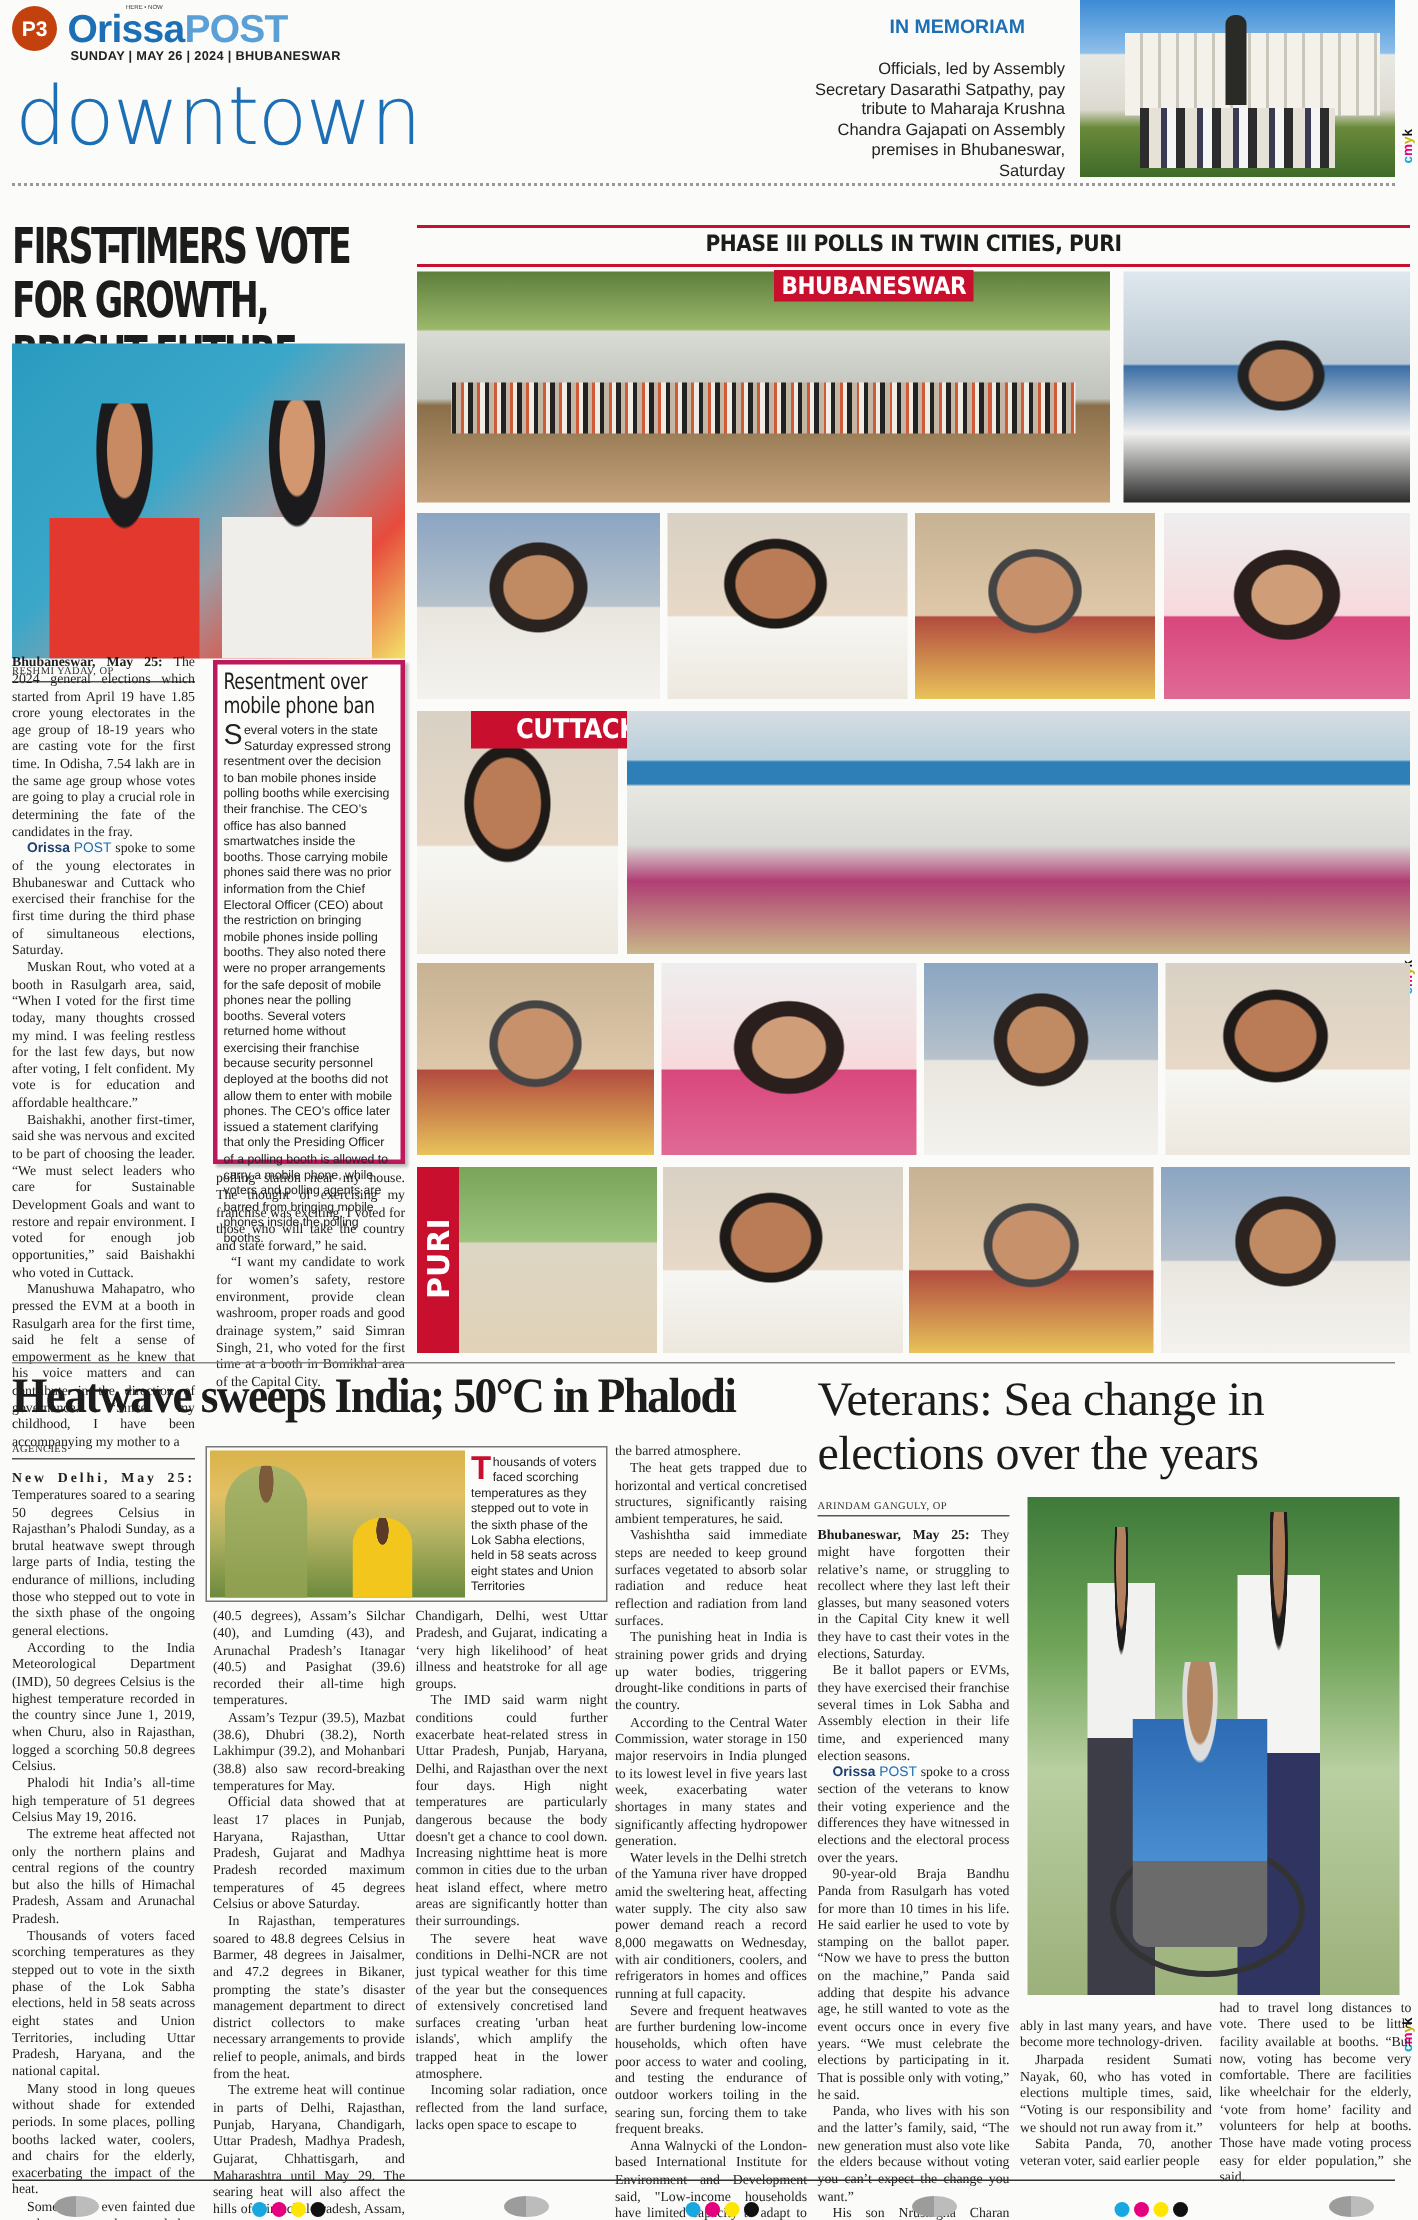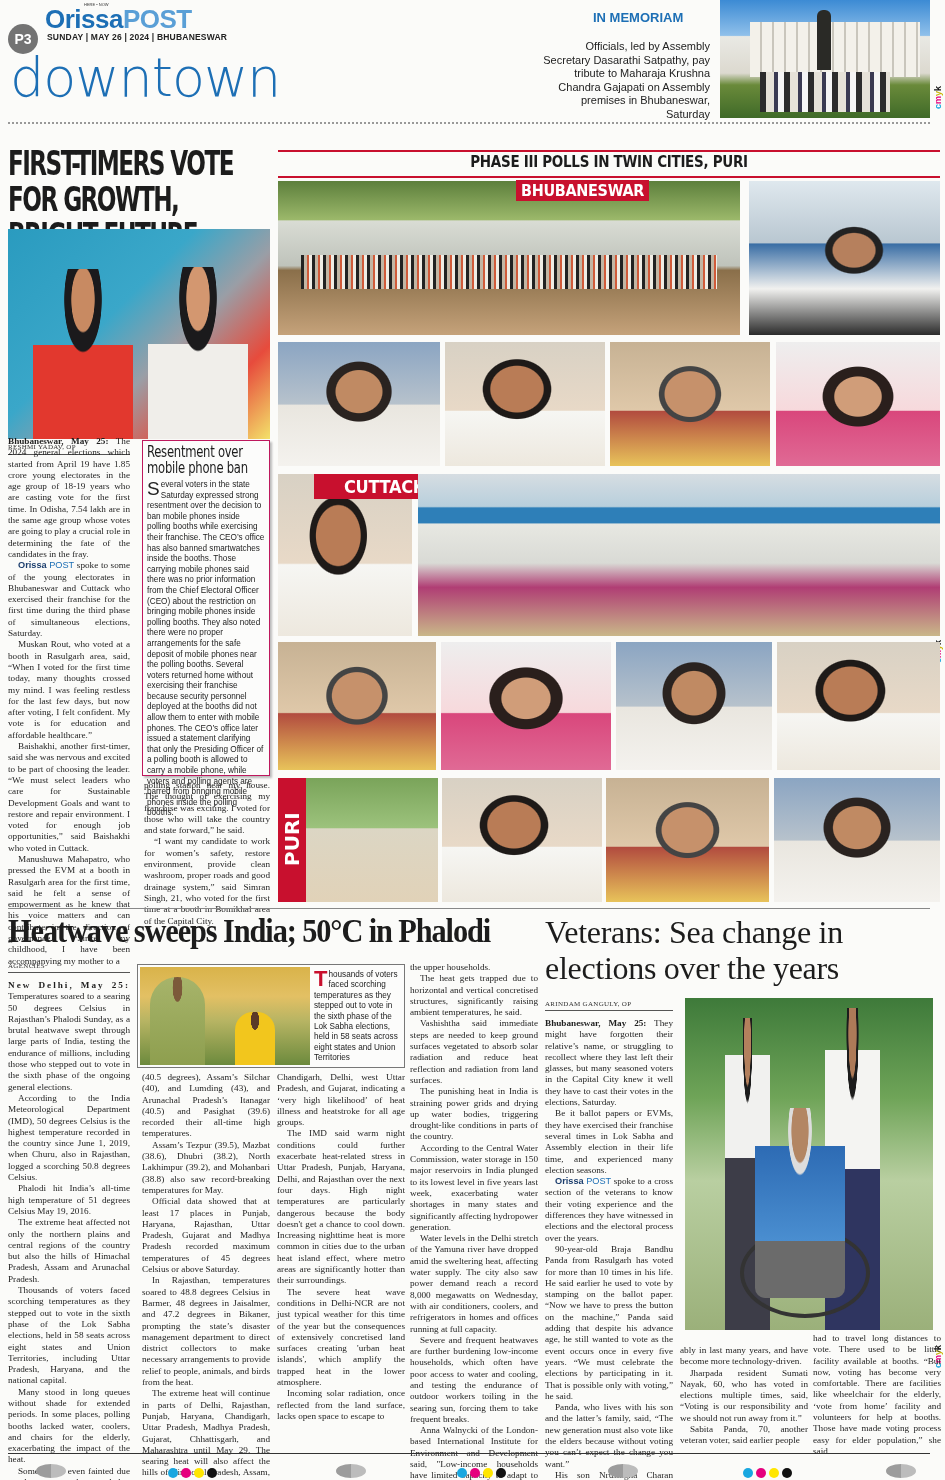--- a/index.html
+++ b/index.html
@@ -1,20 +1,20 @@
 <!DOCTYPE html>
 <html><head>
 <meta charset="utf-8">
 <style>
   * { box-sizing: border-box; margin: 0; padding: 0; }
   body { width: 945px; height: 1480px; background: #fbfbf9; position: relative; overflow: hidden; font-family: "DejaVu Serif", serif; color: #1c1c1c; }
   .abs { position: absolute; }
 
   
-  #p3badge { left: 8px; top: 24px; width: 30px; height: 30px; border-radius: 50%; background: #737373; color: #fff; font: bold 14px "Liberation Sans", sans-serif; display: flex; align-items: center; justify-content: center; }
+  #p3badge { left: 8px; top: 4px; width: 30px; height: 30px; border-radius: 50%; background: #c2410c; color: #fff; font: bold 14px "Liberation Sans", sans-serif; display: flex; align-items: center; justify-content: center; }
   #logo { left: 45px; top: 4px; font: bold 26px "Liberation Sans", sans-serif; letter-spacing: -0.5px; }
   #logo .orissa { color: #1d6fb5; }
   #logo .post { color: #5a9fd6; }
   #logo-tag { left: 84px; top: 2px; font: 4px "Liberation Sans", sans-serif; color: #333; }
   #dateline { left: 47px; top: 32px; font: bold 8.5px "Liberation Sans", sans-serif; color: #222; letter-spacing: 0.2px; }
   #section { left: 10px; top: 46px; font: 300 54px "DejaVu Sans", sans-serif; color: #1d6fb5; letter-spacing: -1px; }
 
   
   #mem-kicker { left: 593px; top: 10px; font: bold 13px "Liberation Sans", sans-serif; color: #1d6fb5; }
   #mem-cap { left: 540px; top: 40px; width: 170px; text-align: right; font: 11px "Liberation Sans", sans-serif; line-height: 13.5px; color: #222; }
@@ -35,21 +35,21 @@
   .byrule { height: 1px; background: #555; }
 
   .body { font: 9.2px "Liberation Serif", serif; line-height: 11.3px; text-align: justify; color: #1e1e1e; }
   .body p { text-indent: 10px; }
   .body p.first { text-indent: 0; }
   .body b.place { font-weight: bold; }
   .brand-o { font-family: "Liberation Sans", sans-serif; font-weight: bold; color: #1d3f6e; }
   .brand-p { font-family: "Liberation Sans", sans-serif; color: #1d6fb5; }
 
   #ft-col1 { left: 8px; top: 436px; width: 122px; }
-  #res-box { left: 142px; top: 440px; width: 128px; height: 336px; border: 1px solid #be185d; box-shadow: 2px 2px 2px #bbb; padding: 3px 4px; background: #fcfcfb; }
+  #res-box { left: 142px; top: 440px; width: 128px; height: 336px; border: 3px solid #be185d; box-shadow: 2px 2px 2px #bbb; padding: 3px 4px; background: #fcfcfb; }
   #res-box h3 { font: 15px "DejaVu Sans", sans-serif; font-stretch: condensed; line-height: 16px; transform: scaleX(0.86); transform-origin: left top; width: 140px; letter-spacing: -0.3px; }
   #res-box .rbody { margin-top: 4px; font: 8.2px "Liberation Sans", sans-serif; line-height: 10.6px; color: #222; }
   #res-box .drop { float: left; font: 19px "Liberation Sans", sans-serif; line-height: 17px; margin-right: 1px; }
   #ft-col2 { left: 144px; top: 780px; width: 126px; }
 
   
   #ph-rule1 { left: 278px; top: 150px; width: 662px; height: 2px; background: #c8102e; }
   #ph-title { left: 278px; top: 153px; width: 662px; text-align: center; font: bold 15px "DejaVu Sans", sans-serif; font-stretch: condensed; letter-spacing: -0.3px; }
   #ph-rule2 { left: 278px; top: 176px; width: 662px; height: 2px; background: #c8102e; }
   .photo { position: absolute; overflow: hidden; }
@@ -203,21 +203,21 @@
   <p>The extreme heat will continue in parts of Delhi, Rajasthan, Punjab, Haryana, Chandigarh, Uttar Pradesh, Madhya Pradesh, Gujarat, Chhattisgarh, and Maharashtra until May 29. The searing heat will also affect the hills of Himachal Pradesh, Assam, and Meghalaya.</p>
 
 </div>
 <div class="abs body" id="hw-col3">
   <p class="first">Chandigarh, Delhi, west Uttar Pradesh, and Gujarat, indicating a ‘very high likelihood’ of heat illness and heatstroke for all age groups.</p>
   <p>The IMD said warm night conditions could further exacerbate heat-related stress in Uttar Pradesh, Punjab, Haryana, Delhi, and Rajasthan over the next four days. High night temperatures are particularly dangerous because the body doesn't get a chance to cool down. Increasing nighttime heat is more common in cities due to the urban heat island effect, where metro areas are significantly hotter than their surroundings.</p>
   <p>The severe heat wave conditions in Delhi-NCR are not just typical weather for this time of the year but the consequences of extensively concretised land surfaces creating 'urban heat islands', which amplify the trapped heat in the lower atmosphere.</p>
   <p>Incoming solar radiation, once reflected from the land surface, lacks open space to escape to</p>
 </div>
 <div class="abs body" id="hw-col4">
-  <p class="first">the upper households.</p>
+  <p class="first">the barred atmosphere.</p>
   <p>The heat gets trapped due to horizontal and vertical concretised structures, significantly raising ambient temperatures, he said.</p>
   <p>Vashishtha said immediate steps are needed to keep ground surfaces vegetated to absorb solar radiation and reduce heat reflection and radiation from land surfaces.</p>
   <p>The punishing heat in India is straining power grids and drying up water bodies, triggering drought-like conditions in parts of the country.</p>
   <p>According to the Central Water Commission, water storage in 150 major reservoirs in India plunged to its lowest level in five years last week, exacerbating water shortages in many states and significantly affecting hydropower generation.</p>
   <p>Water levels in the Delhi stretch of the Yamuna river have dropped amid the sweltering heat, affecting water supply. The city also saw power demand reach a record 8,000 megawatts on Wednesday, with air conditioners, coolers, and refrigerators in homes and offices running at full capacity.</p>
   <p>Severe and frequent heatwaves are further burdening low-income households, which often have poor access to water and cooling, and testing the endurance of outdoor workers toiling in the searing sun, forcing them to take frequent breaks.</p>
   <p>Anna Walnycki of the London-based International Institute for Environment and Development said, "Low-income households have limited capacity to adapt to extreme heat because of poor access to water and electricity."</p>
 </div>
 
 <div class="abs" id="vet-head">Veterans: Sea change in elections over the years</div>

